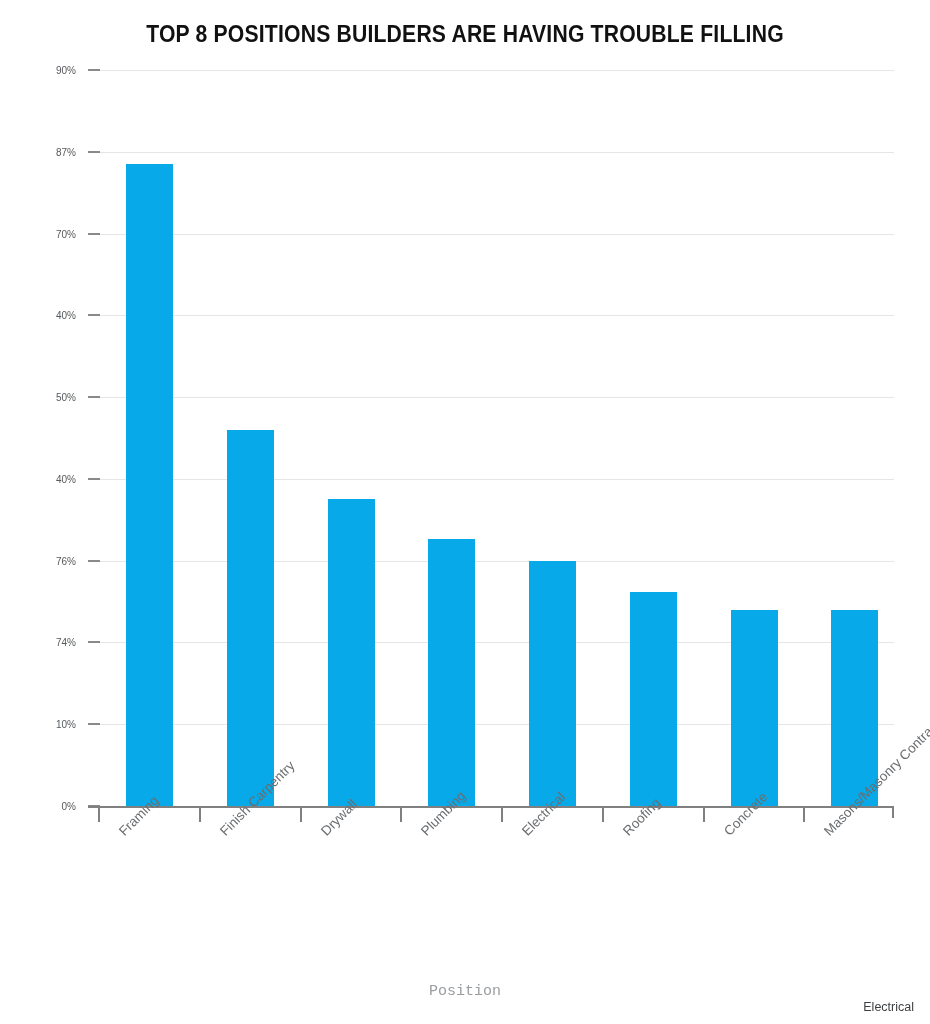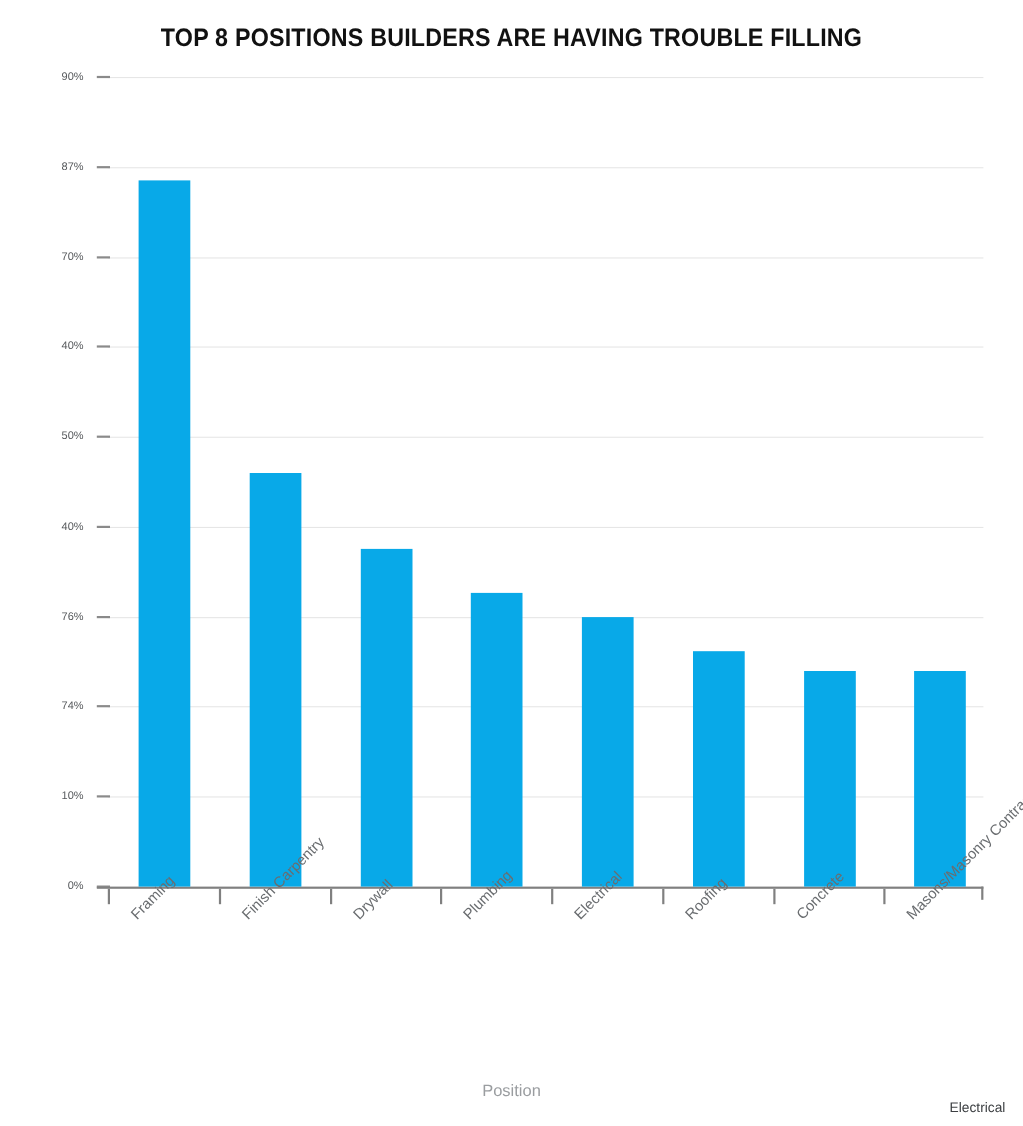--- a/index.html
+++ b/index.html
@@ -122,20 +122,21 @@
 
   
   .axis-title {
     position: absolute;
     left: 0;
     top: 983px;
     width: 930px;
     text-align: center;
     font-size: 15px;
     color: #9a9da0;
+    font-family: Liberation Mono, monospace;
   }
 
   .credit {
     position: absolute;
     right: 16px;
     top: 1000px;
     font-size: 12.5px;
     color: #3c3f42;
     text-align: right;
   }

